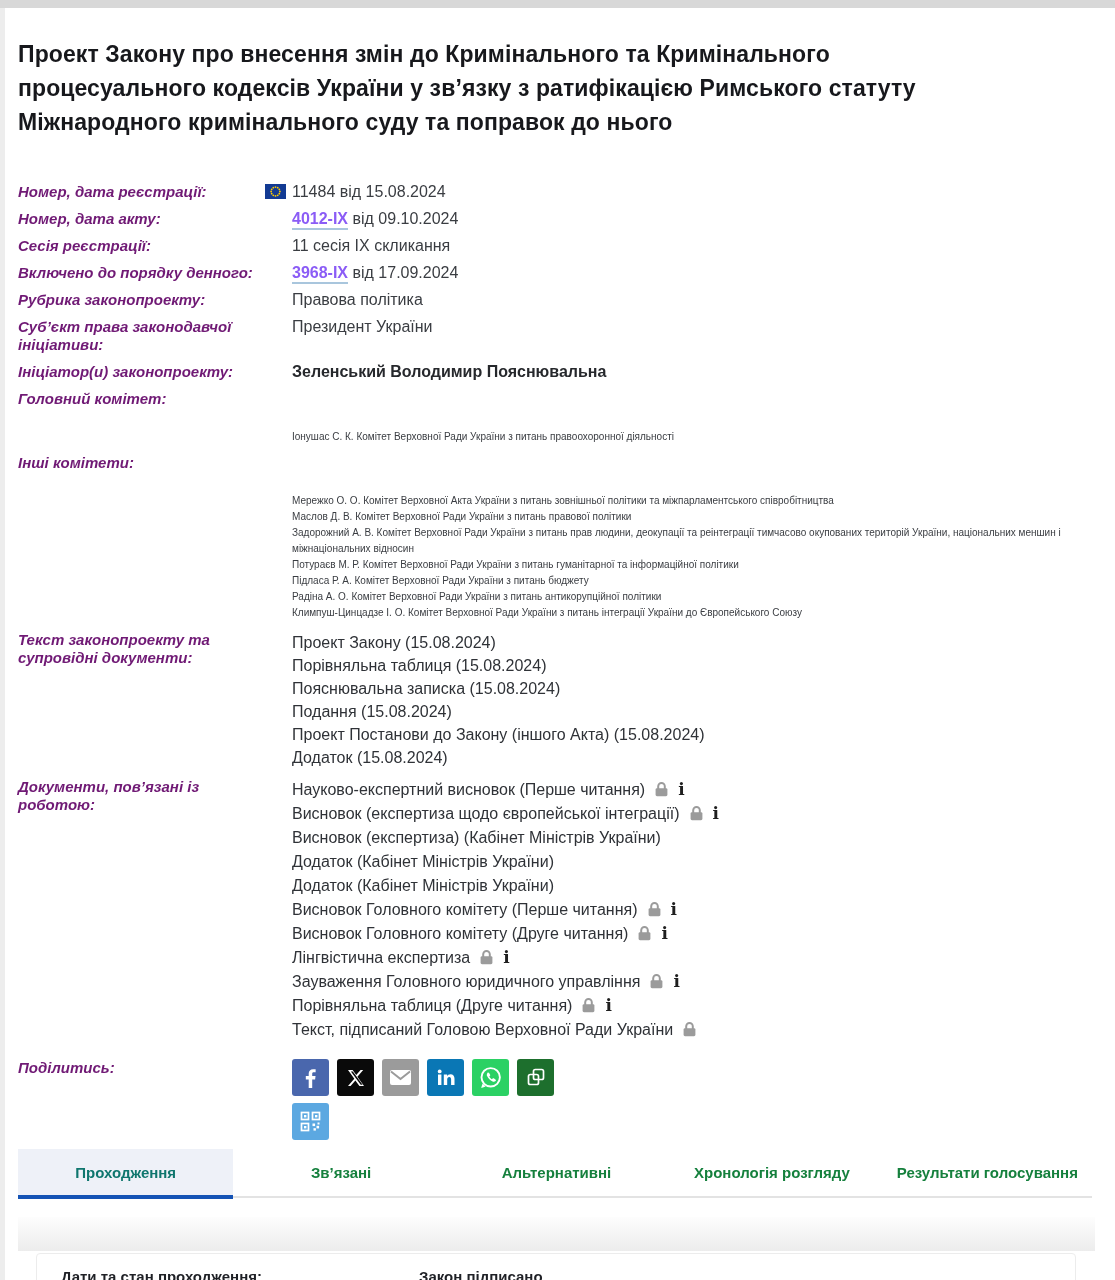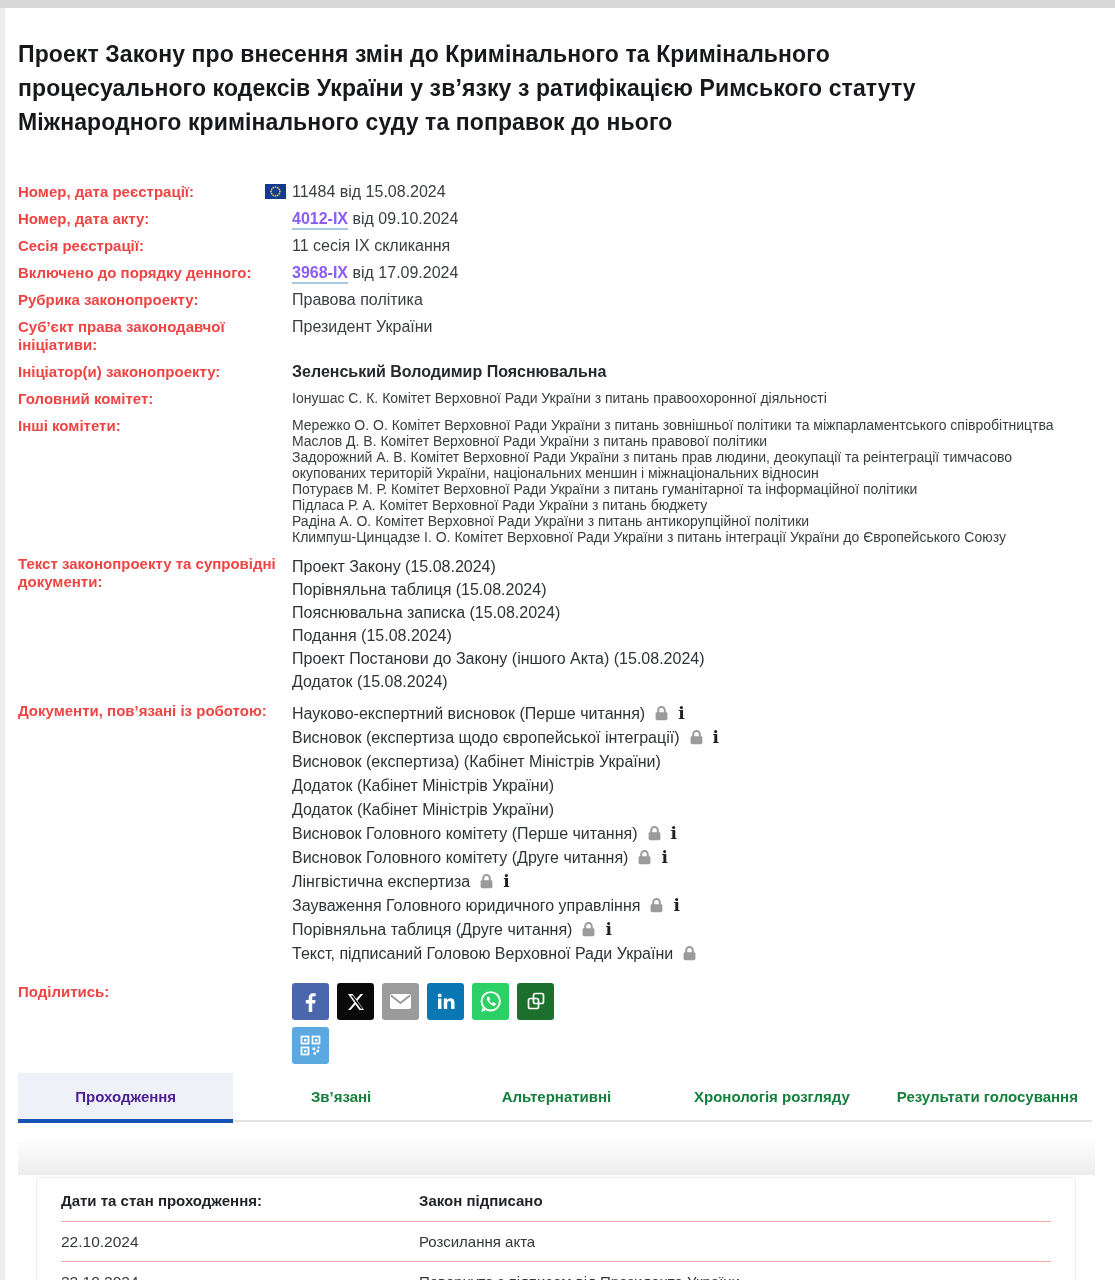--- a/index.html
+++ b/index.html
@@ -8,47 +8,47 @@
   .topbar { position: absolute; top: 0; left: 0; width: 1115px; height: 8px; background: #d8d8d8; }
   .leftstrip { position: absolute; top: 8px; left: 0; width: 5px; height: 1272px; background: #ededed; }
   .content { padding: 37px 20px 0 18px; }
 
   h1.bill-title { font-size: 23px; line-height: 34px; font-weight: 700; color: #17181c;
     max-width: 945px; margin-bottom: 44px; letter-spacing: .1px; }
 
   
   .meta .row { display: flex; margin-bottom: 9px; }
   .meta .label { width: 274px; min-width: 274px; padding-right: 14px; font-weight: 700;
-    font-size: 15px; line-height: 18px; color: #ef4444; }
+    font-size: 15px; line-height: 18px; color: #701a75; font-style: italic; }
   .meta .value { position: relative; font-size: 16px; line-height: 18px; color: #3a3d42; }
   .meta .value .b { font-weight: 700; color: #26282c; }
   .meta .value a.vlink { color: #8b5cf6; font-weight: 700; text-decoration: none;
     border-bottom: 2px solid #a9c6dd; padding-bottom: 1px; }
   .euflag { position: absolute; left: -27px; top: 1px; }
-  .value.multiline { font-size: 14px; line-height: 16px; max-width: 772px; color: #3a3d42; }
+  .value.multiline { font-size: 10px; line-height: 16px; max-width: 772px; color: #3a3d42; margin-top: 39px; }
   .row.row-committees { margin-bottom: 10px; }
   .docline { padding: 2px 0; line-height: 19px; font-size: 16px; color: #2f3237; cursor: pointer; }
   .row-docs-wide .docline { line-height: 20px; }
   .lock-ic { display: inline-block; vertical-align: -2px; margin-left: 9px; }
   .info-ic { display: inline-block; font-family: "DejaVu Serif", serif; font-weight: 700;
     font-size: 17px; line-height: 15px; color: #1f1f1f; margin-left: 9px; cursor: pointer; }
 
   
   .row-share { padding-top: 8px; }
   .share-rows { display: flex; flex-direction: column; gap: 7px; }
   .share-row { display: flex; gap: 8px; }
   .share-btn { display: flex; align-items: center; justify-content: center; width: 37px; height: 37px;
     border-radius: 3px; cursor: pointer; }
 
   
   .tabs { position: relative; display: flex; height: 50px; margin-top: 0; }
   .tabs-line { position: absolute; left: 0; right: 3px; bottom: 1px; height: 2px; background: #e3e3e3; }
   .tab { position: relative; flex: 1 1 0; display: flex; align-items: center; justify-content: center;
     height: 47px; font-size: 15px; font-weight: 700; color: #15803d; cursor: pointer; }
-  .tab.active { background: #eef1f8; color: #4c1d95; }
+  .tab.active { background: #eef1f8; color: #0f766e; }
   .tab.active::after { content: ""; position: absolute; left: 0; right: 0; bottom: -3px; height: 4px;
     background: #1553b5; z-index: 2; }
 
   .band { height: 34px; margin: 18px 0 0 0; background: linear-gradient(180deg, #fdfdfd, #ececec); }
 
   
   .card { margin: 2px 19px 0 18px; background: #fff; border: 1px solid #ececec; border-radius: 4px;
     padding: 0 24px; }
   .trow { display: flex; align-items: flex-start; border-bottom: 1px solid #fca5a5; }
   .trow:last-child { border-bottom: 1px solid #e7e7e7; }
@@ -111,21 +111,21 @@
         <div class="label">Ініціатор(и) законопроекту:</div>
         <div class="value"><span class="b">Зеленський Володимир Пояснювальна</span></div>
       </div>
       <div class="row">
         <div class="label">Головний комітет:</div>
         <div class="value multiline"><span>Іонушас С. К. Комітет Верховної Ради України з питань правоохоронної діяльності</span></div>
       </div>
       <div class="row row-committees">
         <div class="label">Інші комітети:</div>
         <div class="value multiline">
-          <div class="line">Мережко О. О. Комітет Верховної Ради України з питань зовнішньої політики та міжпарламентського співробітництва</div>
+          <div class="line">Мережко О. О. Комітет Верховної Акта України з питань зовнішньої політики та міжпарламентського співробітництва</div>
           <div class="line">Маслов Д. В. Комітет Верховної Ради України з питань правової політики</div>
           <div class="line">Задорожний А. В. Комітет Верховної Ради України з питань прав людини, деокупації та реінтеграції тимчасово окупованих територій України, національних меншин і міжнаціональних відносин</div>
           <div class="line">Потураєв М. Р. Комітет Верховної Ради України з питань гуманітарної та інформаційної політики</div>
           <div class="line">Підласа Р. А. Комітет Верховної Ради України з питань бюджету</div>
           <div class="line">Радіна А. О. Комітет Верховної Ради України з питань антикорупційної політики</div>
           <div class="line">Климпуш-Цинцадзе І. О. Комітет Верховної Ради України з питань інтеграції України до Європейського Союзу</div>
         </div>
       </div>
       <div class="row">
         <div class="label">Текст законопроекту та супровідні документи:</div>

